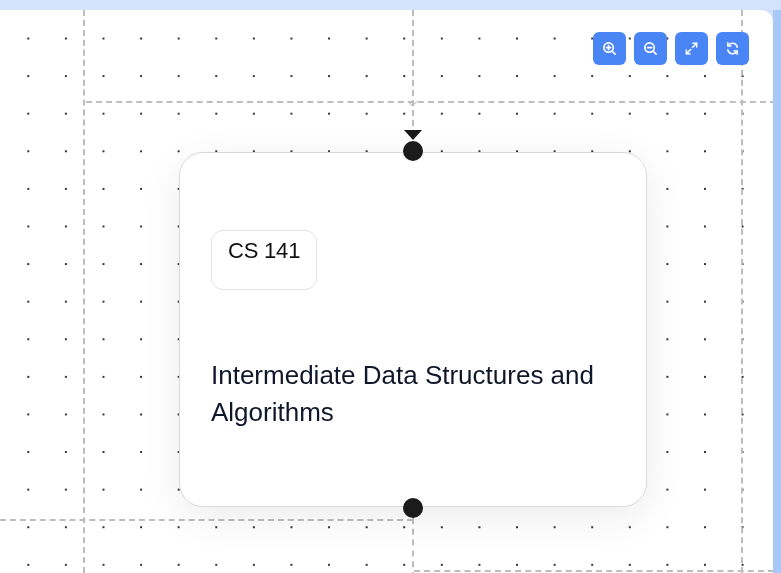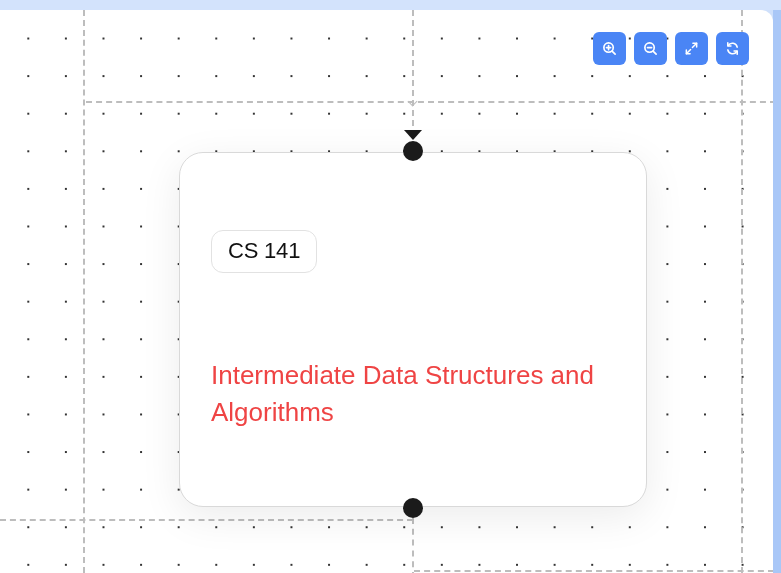--- a/index.html
+++ b/index.html
@@ -36,28 +36,28 @@
   .tool-btn svg { width:15px; height:15px; }
 
   .node {
     position:absolute; left:179px; top:152px; width:468px; height:355px;
     box-sizing:border-box;
     background:#ffffff; border:1.5px solid #d9d9d9; border-radius:24px;
     box-shadow:0 10px 40px rgba(0,0,0,0.08);
   }
   .badge {
     position:absolute; left:31px; top:77px;
-    padding:7px 16px 8px 16px;
+    padding:7px 16px 25px 16px;
     border:1.5px solid #e2e2e2; border-radius:12px;
     font-size:22px; font-weight:normal; color:#111;
     letter-spacing:-0.2px;
   }
   .title {
     position:absolute; left:31px; top:204px; width:400px;
-    font-size:26px; line-height:37px; color:#ef4444;
+    font-size:26px; line-height:37px; color:#0f172a;
   }
   .handle {
     position:absolute; width:20px; height:20px; border-radius:50%;
     background:#1b1b1b;
   }
   .arrow-head {
     position:absolute; width:0; height:0;
     border-left:9px solid transparent; border-right:9px solid transparent;
     border-top:10px solid #1b1b1b;
   }

